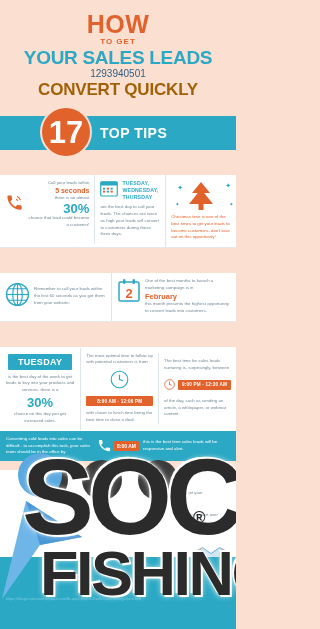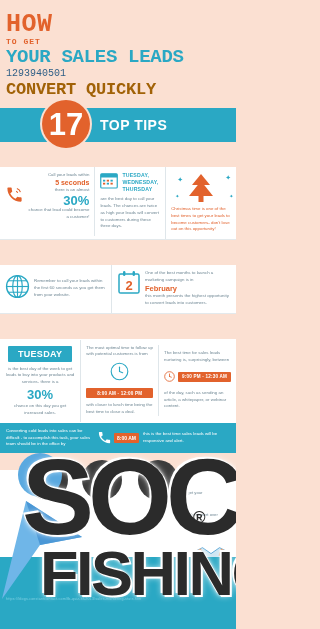--- a/index.html
+++ b/index.html
@@ -5,35 +5,35 @@
   html,body{margin:0;padding:0;}
   body{
     width:236px;height:629px;overflow:hidden;position:relative;
     background:#fbe0d2;
     font-family:"Liberation Sans",sans-serif;
     -webkit-font-smoothing:antialiased;
   }
   .sheet{position:absolute;inset:0;background:#fbe0d2;}
 
   
-  .header{padding:8px 6px 4px;text-align:left;background:#fbe0d2;font-family:Liberation Mono, monospace;}
+  .header{padding:8px 12px 4px;text-align:center;background:#fbe0d2;}
   .h-how{
     color:#e2622c;font-weight:bold;font-size:25px;letter-spacing:.5px;
     line-height:1;margin:4px 0 1px;
   }
   .h-toget{color:#e2622c;font-weight:bold;font-size:8px;letter-spacing:1px;line-height:1;margin-bottom:2px;}
   .h-leads{
     color:#2aa8c4;font-weight:bold;font-size:19px;line-height:1;letter-spacing:-.3px;margin:1px 0;
   }
   .h-code{color:#2f5f86;font-size:10px;line-height:1.1;margin:1px 0;}
   .h-convert{color:#a16207;font-weight:bold;font-size:17px;line-height:1;letter-spacing:-.2px;margin:2px 0 4px;}
 
   
   .tipsbar{
-    position:relative;height:34px;background:#2aa8c4;margin-top:2px;
+    position:relative;height:34px;background:#2aa8c4;margin-top:10px;
     display:flex;align-items:center;
   }
   .tips-badge{
     position:absolute;left:42px;top:-8px;width:48px;height:48px;border-radius:50%;
     background:#e2622c;color:#fff;display:flex;align-items:center;justify-content:center;
     font-size:31px;font-weight:bold;line-height:1;box-shadow:0 0 0 2px #fbe0d2;
   }
   .tips-label{color:#fff;font-weight:bold;font-size:14px;letter-spacing:.5px;margin-left:100px;}
 
   

